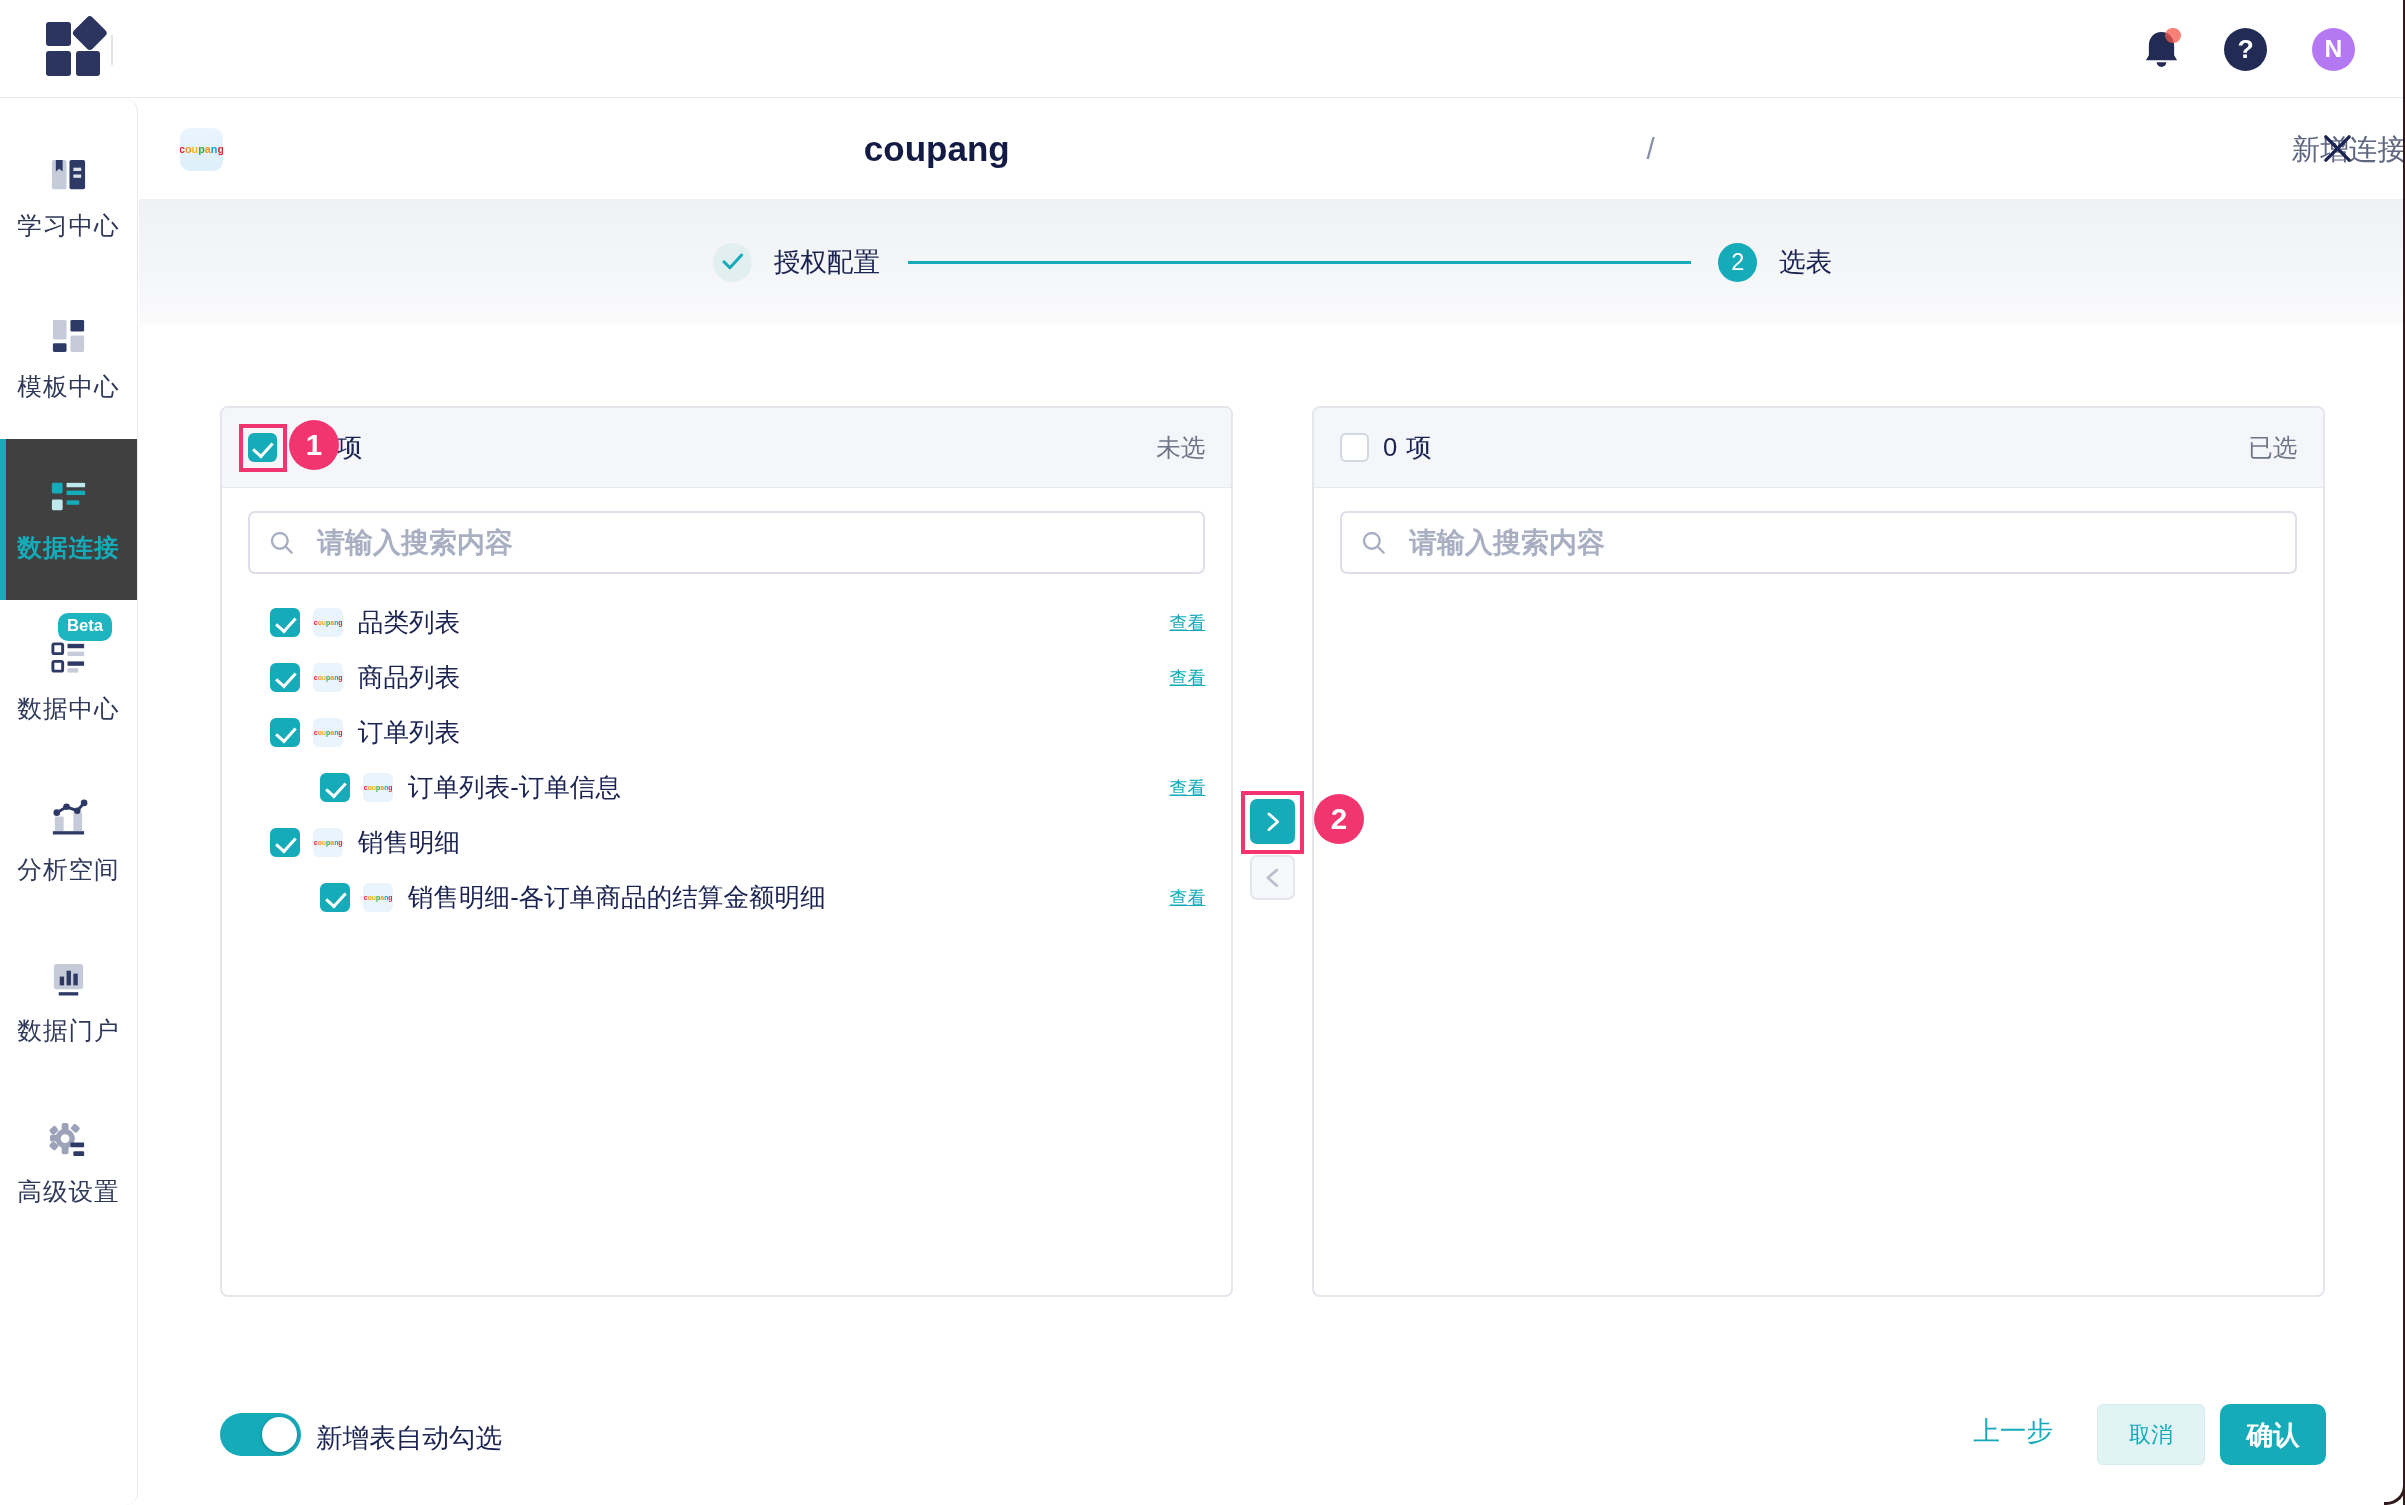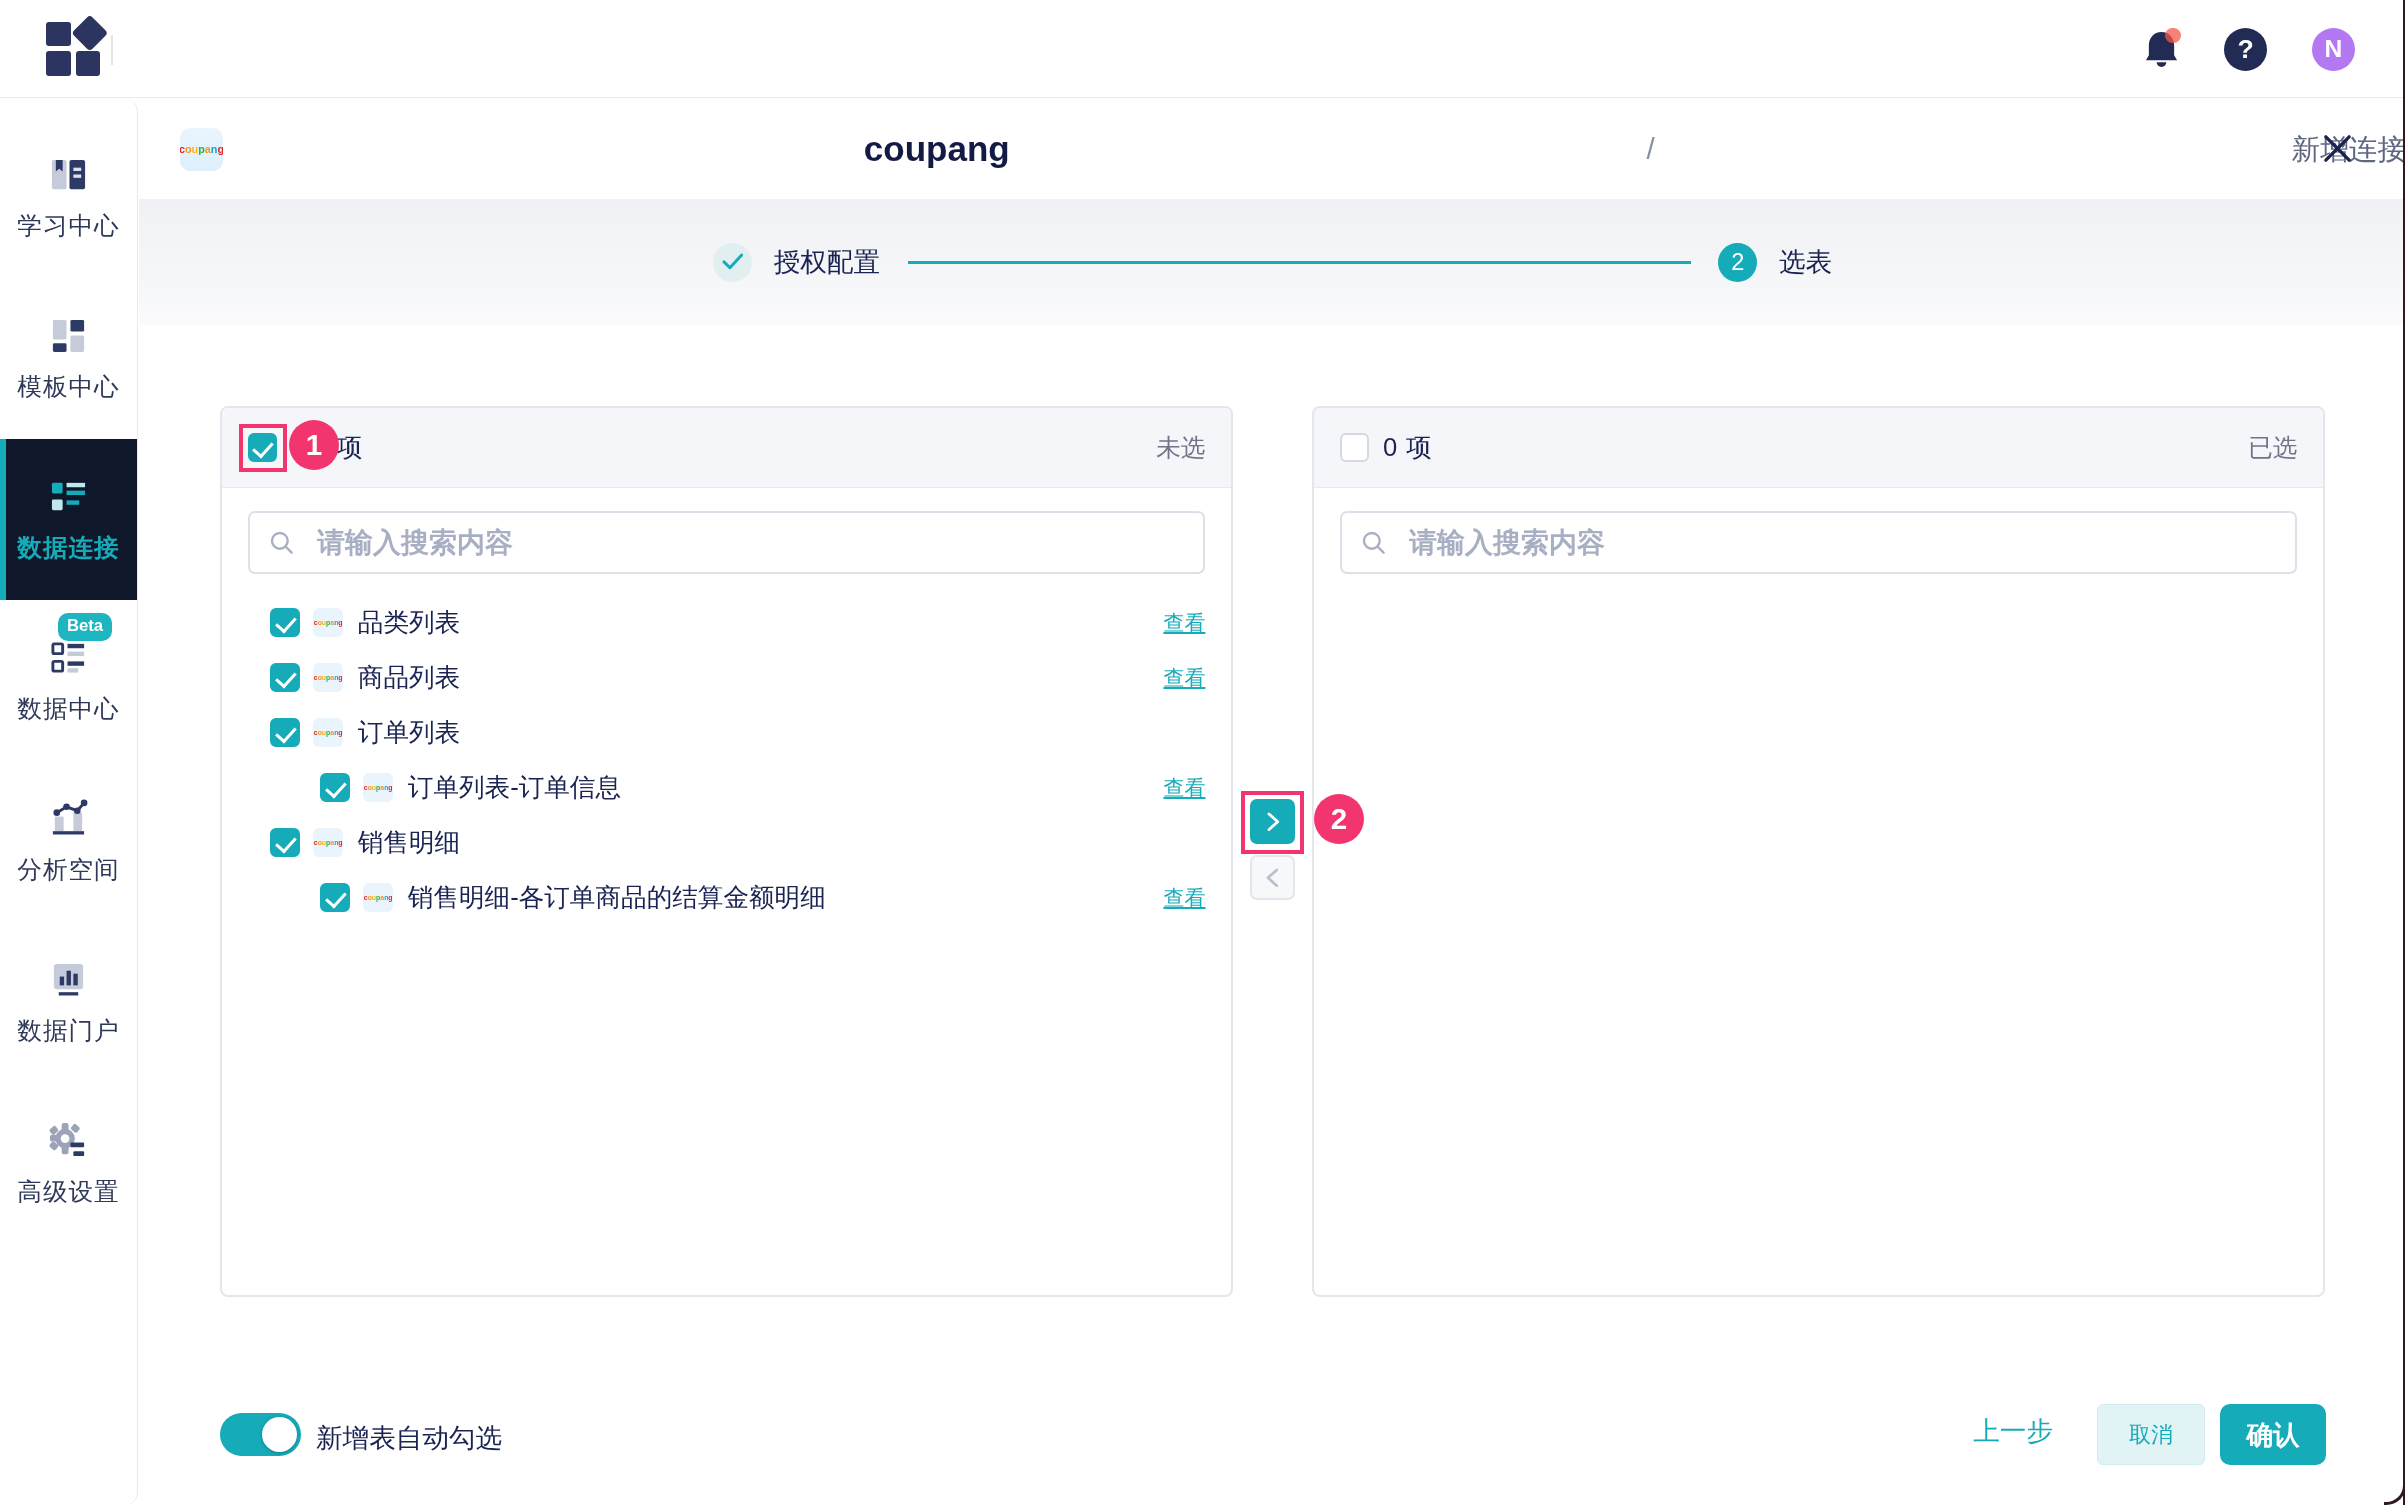--- a/index.html
+++ b/index.html
@@ -19,21 +19,21 @@
   .topbar-right { position:absolute; right:51px; top:0; height:98px; display:flex; align-items:center; gap:45px; }
   .bell-wrap { position:relative; width:35px; height:39px; cursor:pointer; }
   .bell-dot { position:absolute; right:-2px; top:-2px; width:15.8px; height:15.8px; border-radius:50%; background:#F4574A; opacity:.75; }
   .help-circle { width:43px; height:43px; border-radius:50%; background:#222B54; color:#fff; display:flex; align-items:center; justify-content:center; font-size:26.6px; font-weight:bold; cursor:pointer; }
   .avatar { width:43px; height:43px; border-radius:50%; background:var(--avatar-bg,#B478F2); color:#fff; display:flex; align-items:center; justify-content:center; font-size:24.6px; font-weight:bold; cursor:pointer; }
 
   
   .sidebar { position:absolute; left:0; top:99px; width:138px; bottom:0; background:#fff; border-right:1px solid #E7E9EE; padding-top:17.7px; z-index:10;border-radius:13px; }
   .side-item { position:relative; height:161px; display:flex; flex-direction:column; align-items:center; justify-content:center; gap:11.8px; cursor:pointer; }
   .side-item .side-label { font-size:24.6px; color:#2E3858; letter-spacing:1px; }
-  .side-item.active { background:#0f172a; }
+  .side-item.active { background:#404040; }
   .side-item.active::before { content:""; position:absolute; left:0; top:0; bottom:0; width:5.9px; background:var(--accent,#16ABB9); }
   .side-item.active .side-label { color:var(--accent,#16ABB9); font-weight:bold; }
   .side-icon { width:45px; height:45px; display:flex; align-items:center; justify-content:center; }
   .beta-pill { position:absolute; top:13.8px; right:25px; background:#1FB5C0; color:#fff; font-size:16.7px; line-height:1; padding:4.9px 8.9px 5.9px; border-radius:9.9px; font-weight:bold; }
 
   
   .modal { position:absolute; left:139px; top:99px; right:0; bottom:0; background:#fff; }
   .modal-header { position:absolute; left:0; top:0; right:0; height:100px; display:flex; align-items:center; padding-left:41px; background:#fff;justify-content:space-between; }
   .coupang-logo { width:43px; height:43px; border-radius:9.9px; background:linear-gradient(180deg,#EAF5FE,#DDEFFB); display:flex; align-items:center; justify-content:center; overflow:hidden; }
   .coupang-logo .brand-word { font-size:10.8px; font-weight:bold; letter-spacing:0; }
@@ -67,21 +67,21 @@
   .search-box { position:absolute; left:25.6px; right:25.6px; top:103px; height:63px; border:2px solid #DDE0E8; border-radius:6.9px; display:flex; align-items:center; padding:0 19.7px; background:#fff; }
   .search-box input { border:none; outline:none; flex:1; font-size:28px; color:#1A2352; margin-left:22px; font-family:inherit; background:transparent;font-weight:bold; }
   .search-box input::placeholder { color:#A9AFC2; }
 
   .table-list { position:absolute; left:0; right:0; top:187px; bottom:0; list-style:none; overflow:hidden; }
   .table-row { height:55px; display:flex; align-items:center; padding-left:48px; padding-right:25.6px; }
   .table-row.indent { padding-left:98px; }
   .mini-logo { width:29.6px; height:29.6px; border-radius:5.9px; background:#E9F4FC; margin-left:13.8px; display:flex; align-items:center; justify-content:center; overflow:hidden; flex:0 0 auto; }
   .mini-logo .brand-word { font-size:6.9px; font-weight:bold; }
   .row-label { font-size:25.6px; color:#1A2352; margin-left:14.8px; white-space:nowrap; }
-  .view-link { margin-left:auto; font-size:21px; color:var(--accent,#16ABB9); text-decoration:underline; cursor:pointer; }
+  .view-link { margin-left:auto; font-size:18px; color:var(--accent,#16ABB9); text-decoration:underline; cursor:pointer; }
 
   
   .anno-rect { position:absolute; border:4.9px solid var(--annotation,#F2356F); z-index:6; pointer-events:none; }
   .anno-badge { position:absolute; width:50px; height:50px; border-radius:50%; background:var(--annotation,#F2356F); color:#fff; font-size:29.6px; font-weight:bold; display:flex; align-items:center; justify-content:center; z-index:7; pointer-events:none; }
   .anno-rect.r1 { left:16.7px; top:15.8px; width:48px; height:48px; }
   .anno-badge.b1 { left:67px; top:11.8px; }
 
   
   .transfer-btn { position:absolute; width:45px; height:45px; border-radius:6.9px; display:flex; align-items:center; justify-content:center; cursor:pointer; z-index:5; border:none; }
   .btn-to-right { left:1111px; top:700px; background:var(--accent,#16ABB9); }

